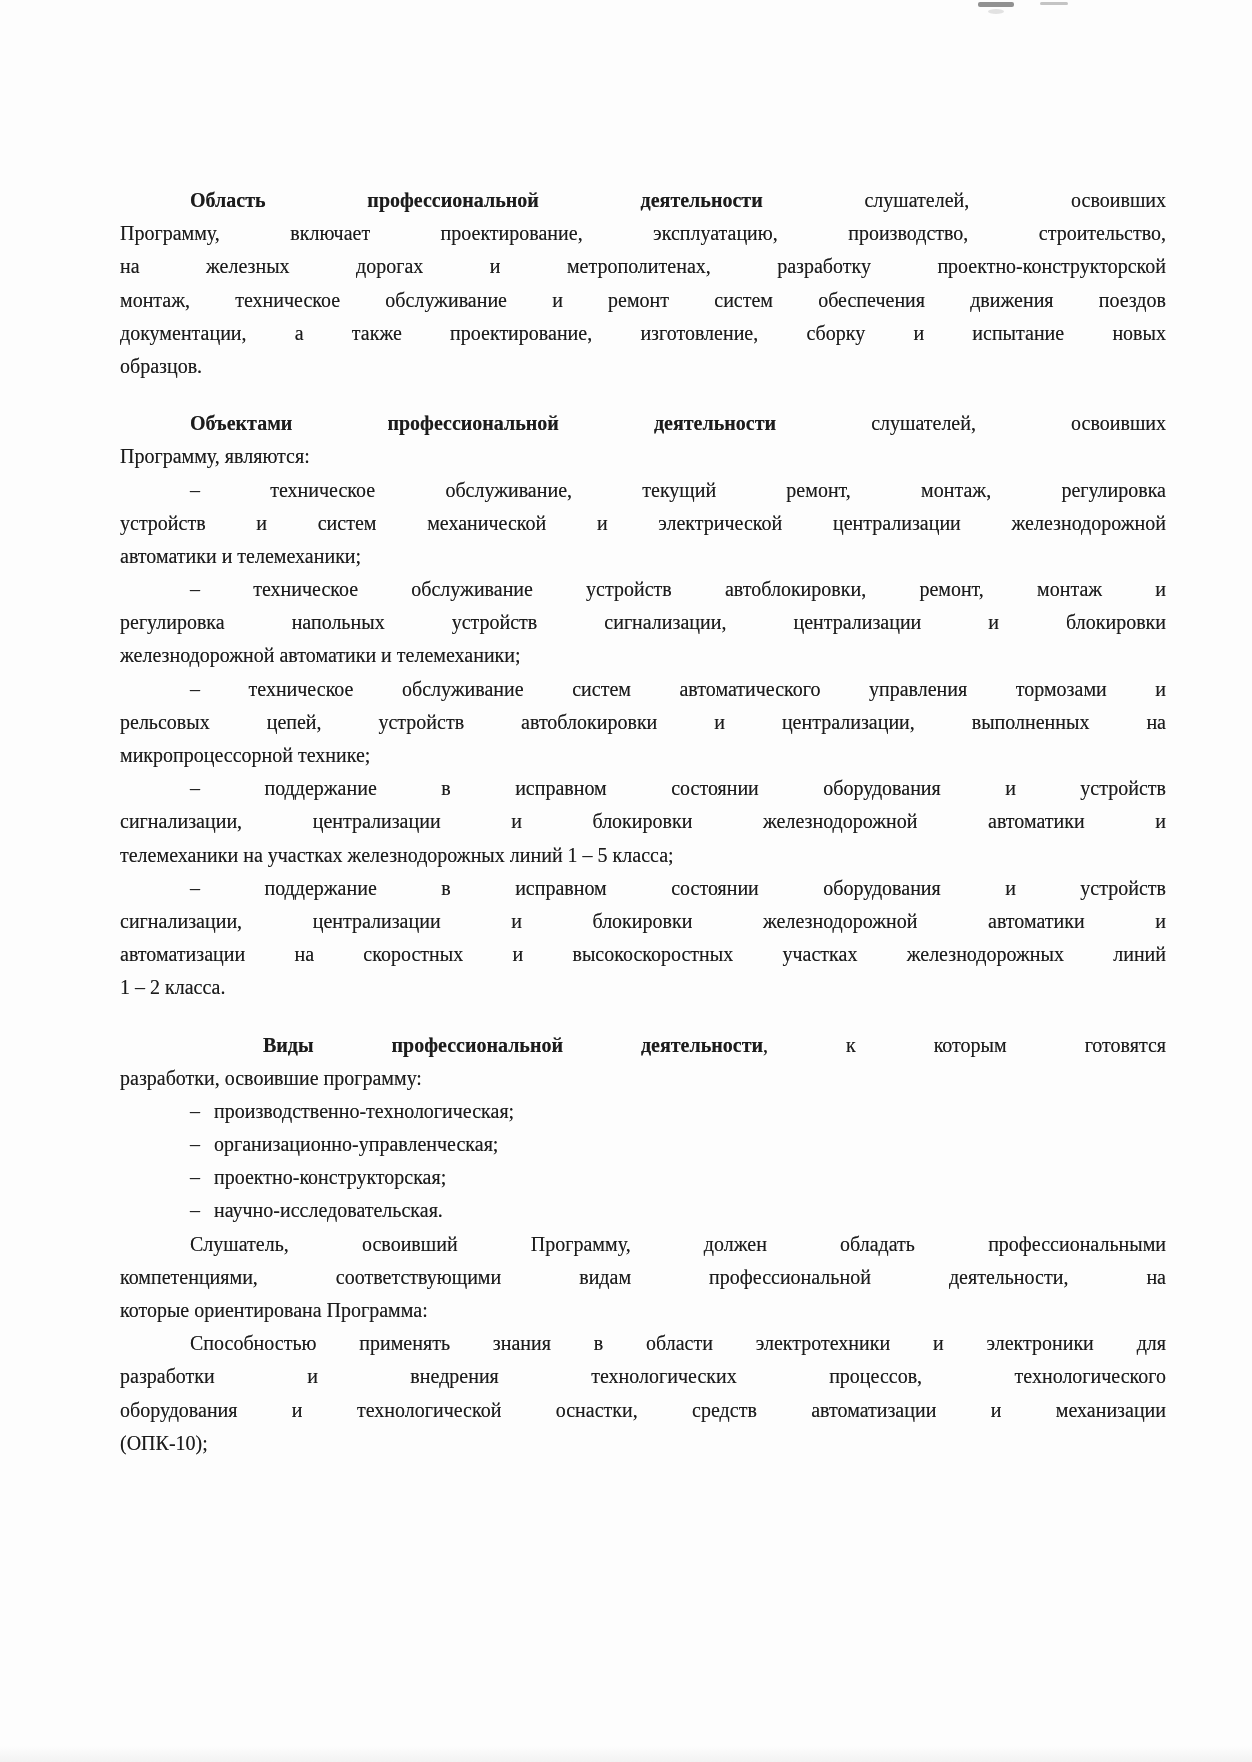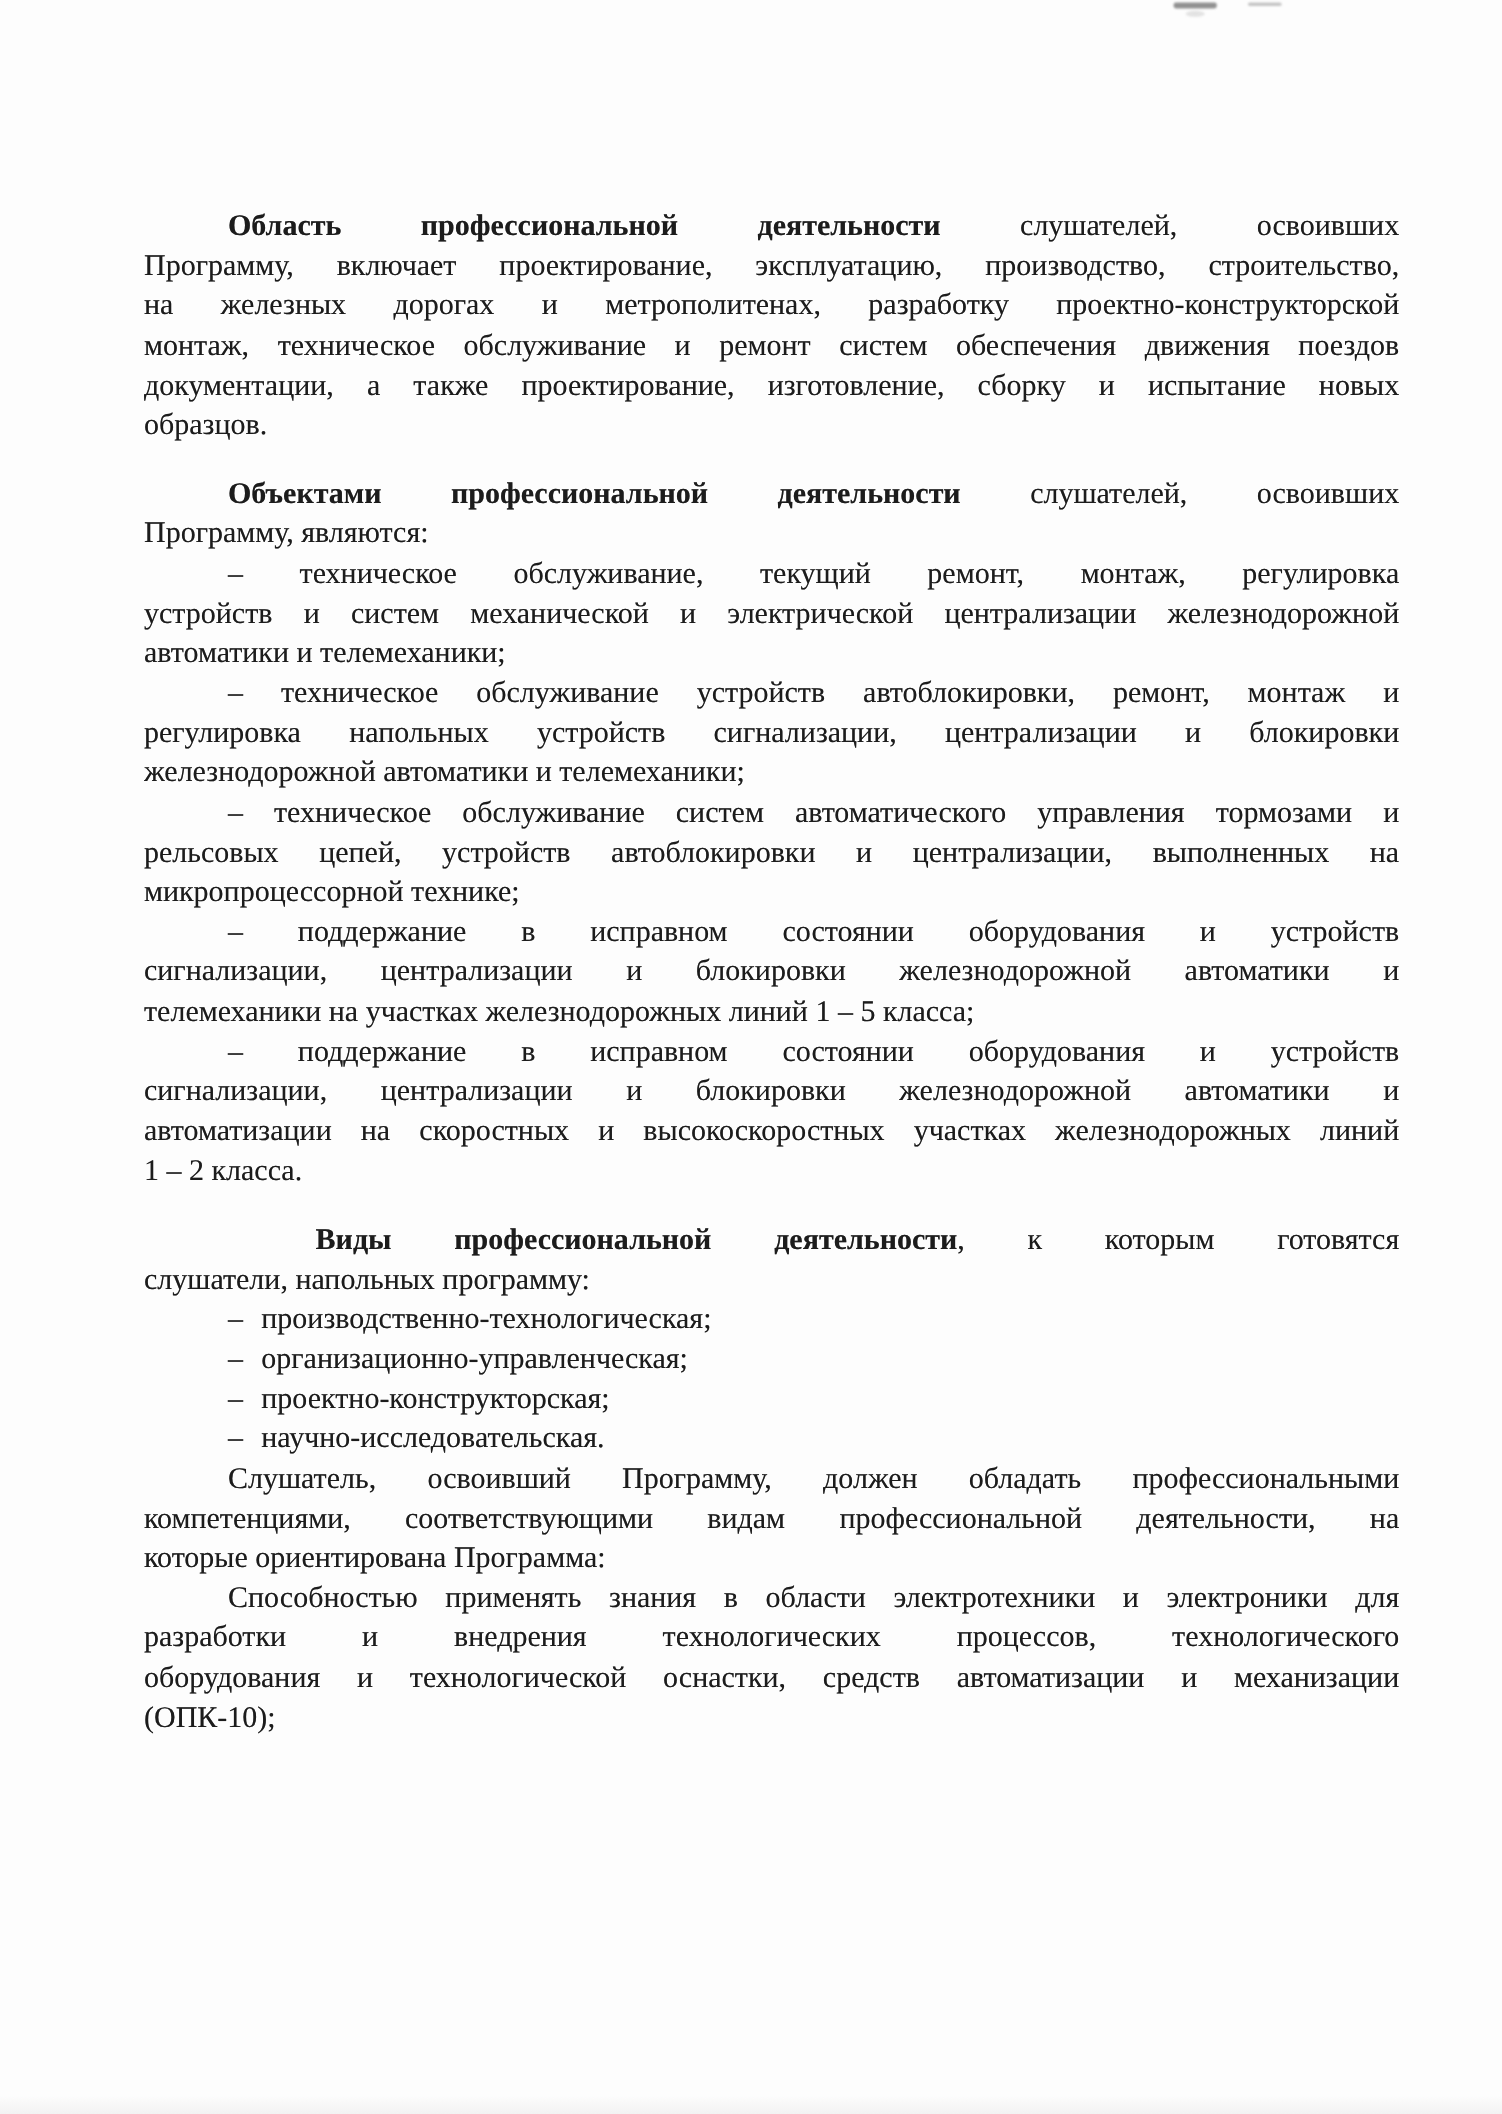--- a/index.html
+++ b/index.html
@@ -11,24 +11,24 @@
     position: relative;
     width: 1252px;
     height: 1762px;
     background: #fdfdfd;
     overflow: hidden;
     font-family: "Liberation Serif", "DejaVu Serif", serif;
     color: #1c1c1c;
   }
   .content {
     position: absolute;
-    top: 172px;
+    top: 184px;
     left: 120px;
     width: 1046px;
-    font-size: 25px;
+    font-size: 20px;
     line-height: 33.2px;
     text-shadow: 0 0 0.5px rgba(28,28,28,0.55);
   }
   .block { margin: 0; }
   .block.gap1 { margin-top: 24px; }
   .line {
     height: 33.2px;
     overflow: hidden;
     text-align: left;
     white-space: normal;
@@ -101,21 +101,21 @@
         <div class="line"><span>телемеханики на участках железнодорожных линий 1 – 5 класса;</span></div>
       </div>
       <div class="block">
         <div class="line j ind-normal"><span>– поддержание в исправном состоянии оборудования и устройств</span></div>
         <div class="line j"><span>сигнализации, централизации и блокировки железнодорожной автоматики и</span></div>
         <div class="line j"><span>автоматизации на скоростных и высокоскоростных участках железнодорожных линий</span></div>
         <div class="line"><span>1 – 2 класса.</span></div>
       </div>
       <div class="block gap1">
         <div class="line j ind-deep"><b>Виды профессиональной деятельности</b><span>, к которым готовятся</span></div>
-        <div class="line"><span>слушатели, напольных программу:</span></div>
+        <div class="line"><span>разработки, освоившие программу:</span></div>
       </div>
       <div class="block">
         <div class="line ind-normal list"><span>– производственно-технологическая;</span></div>
         <div class="line ind-normal list"><span>– организационно-управленческая;</span></div>
         <div class="line ind-normal list"><span>– проектно-конструкторская;</span></div>
         <div class="line ind-normal list"><span>– научно-исследовательская.</span></div>
       </div>
       <div class="block">
         <div class="line j ind-normal"><span>Слушатель, освоивший Программу, должен обладать профессиональными</span></div>
         <div class="line j"><span>компетенциями, соответствующими видам профессиональной деятельности, на</span></div>

